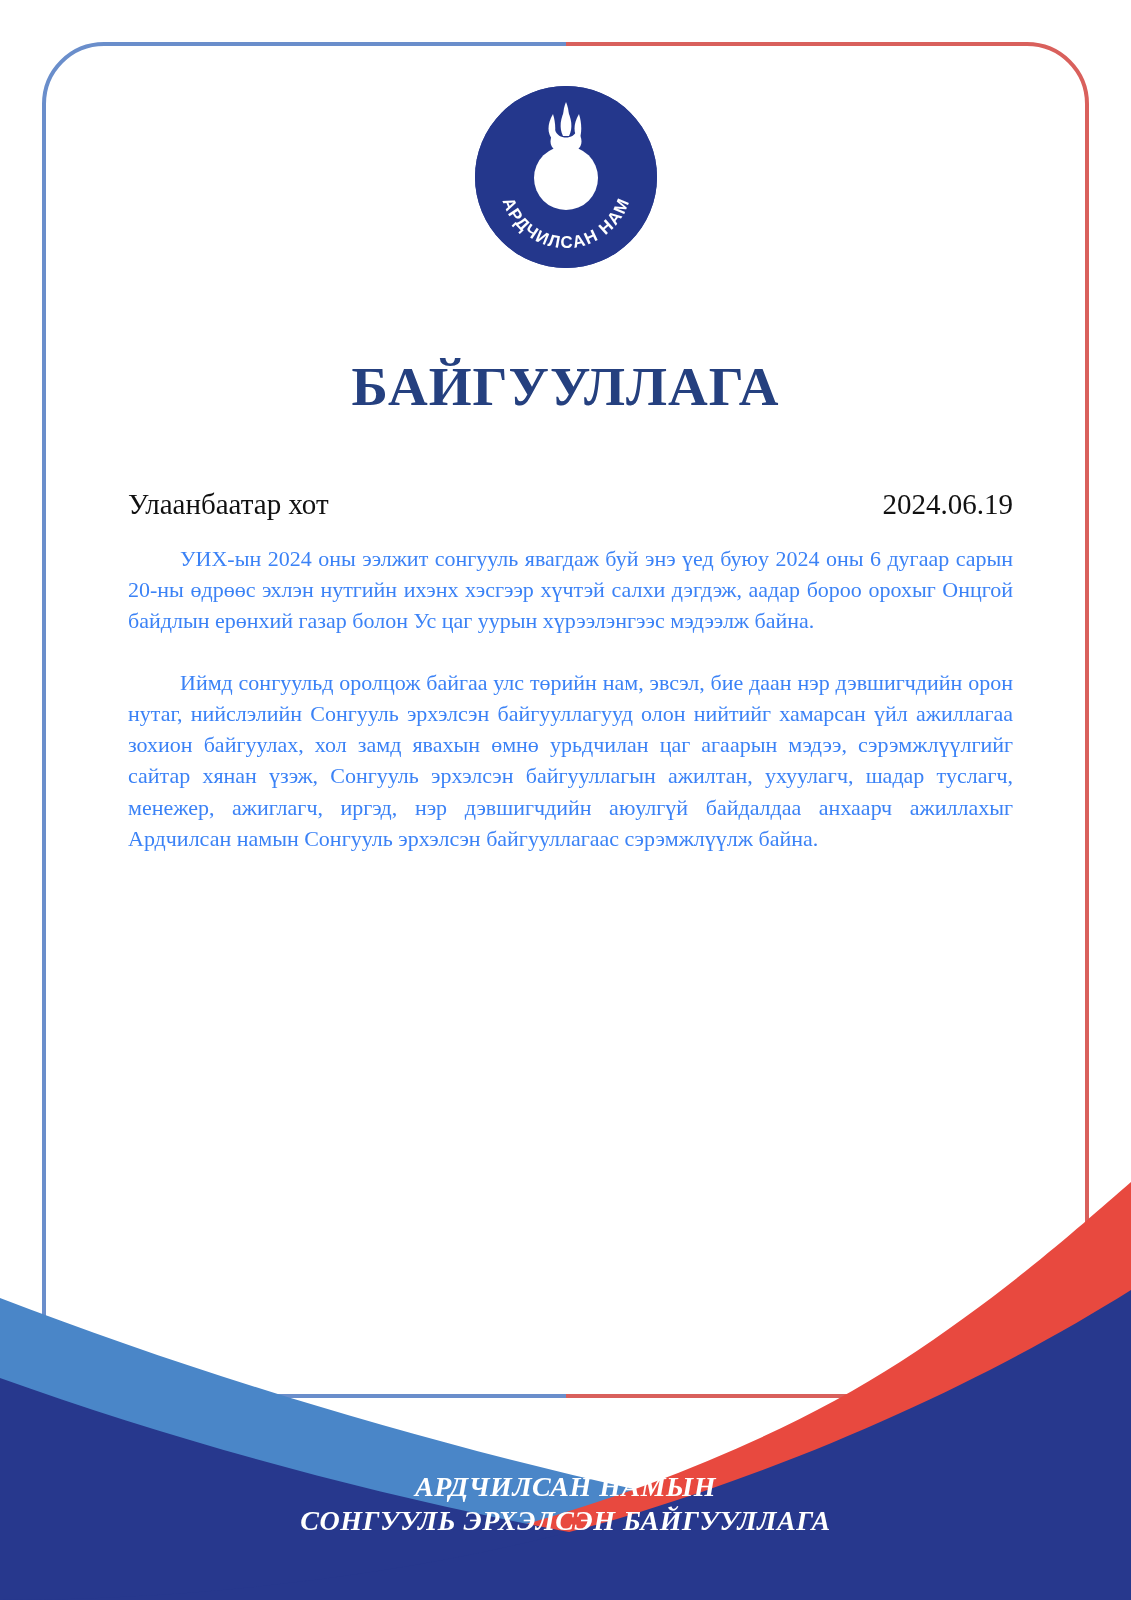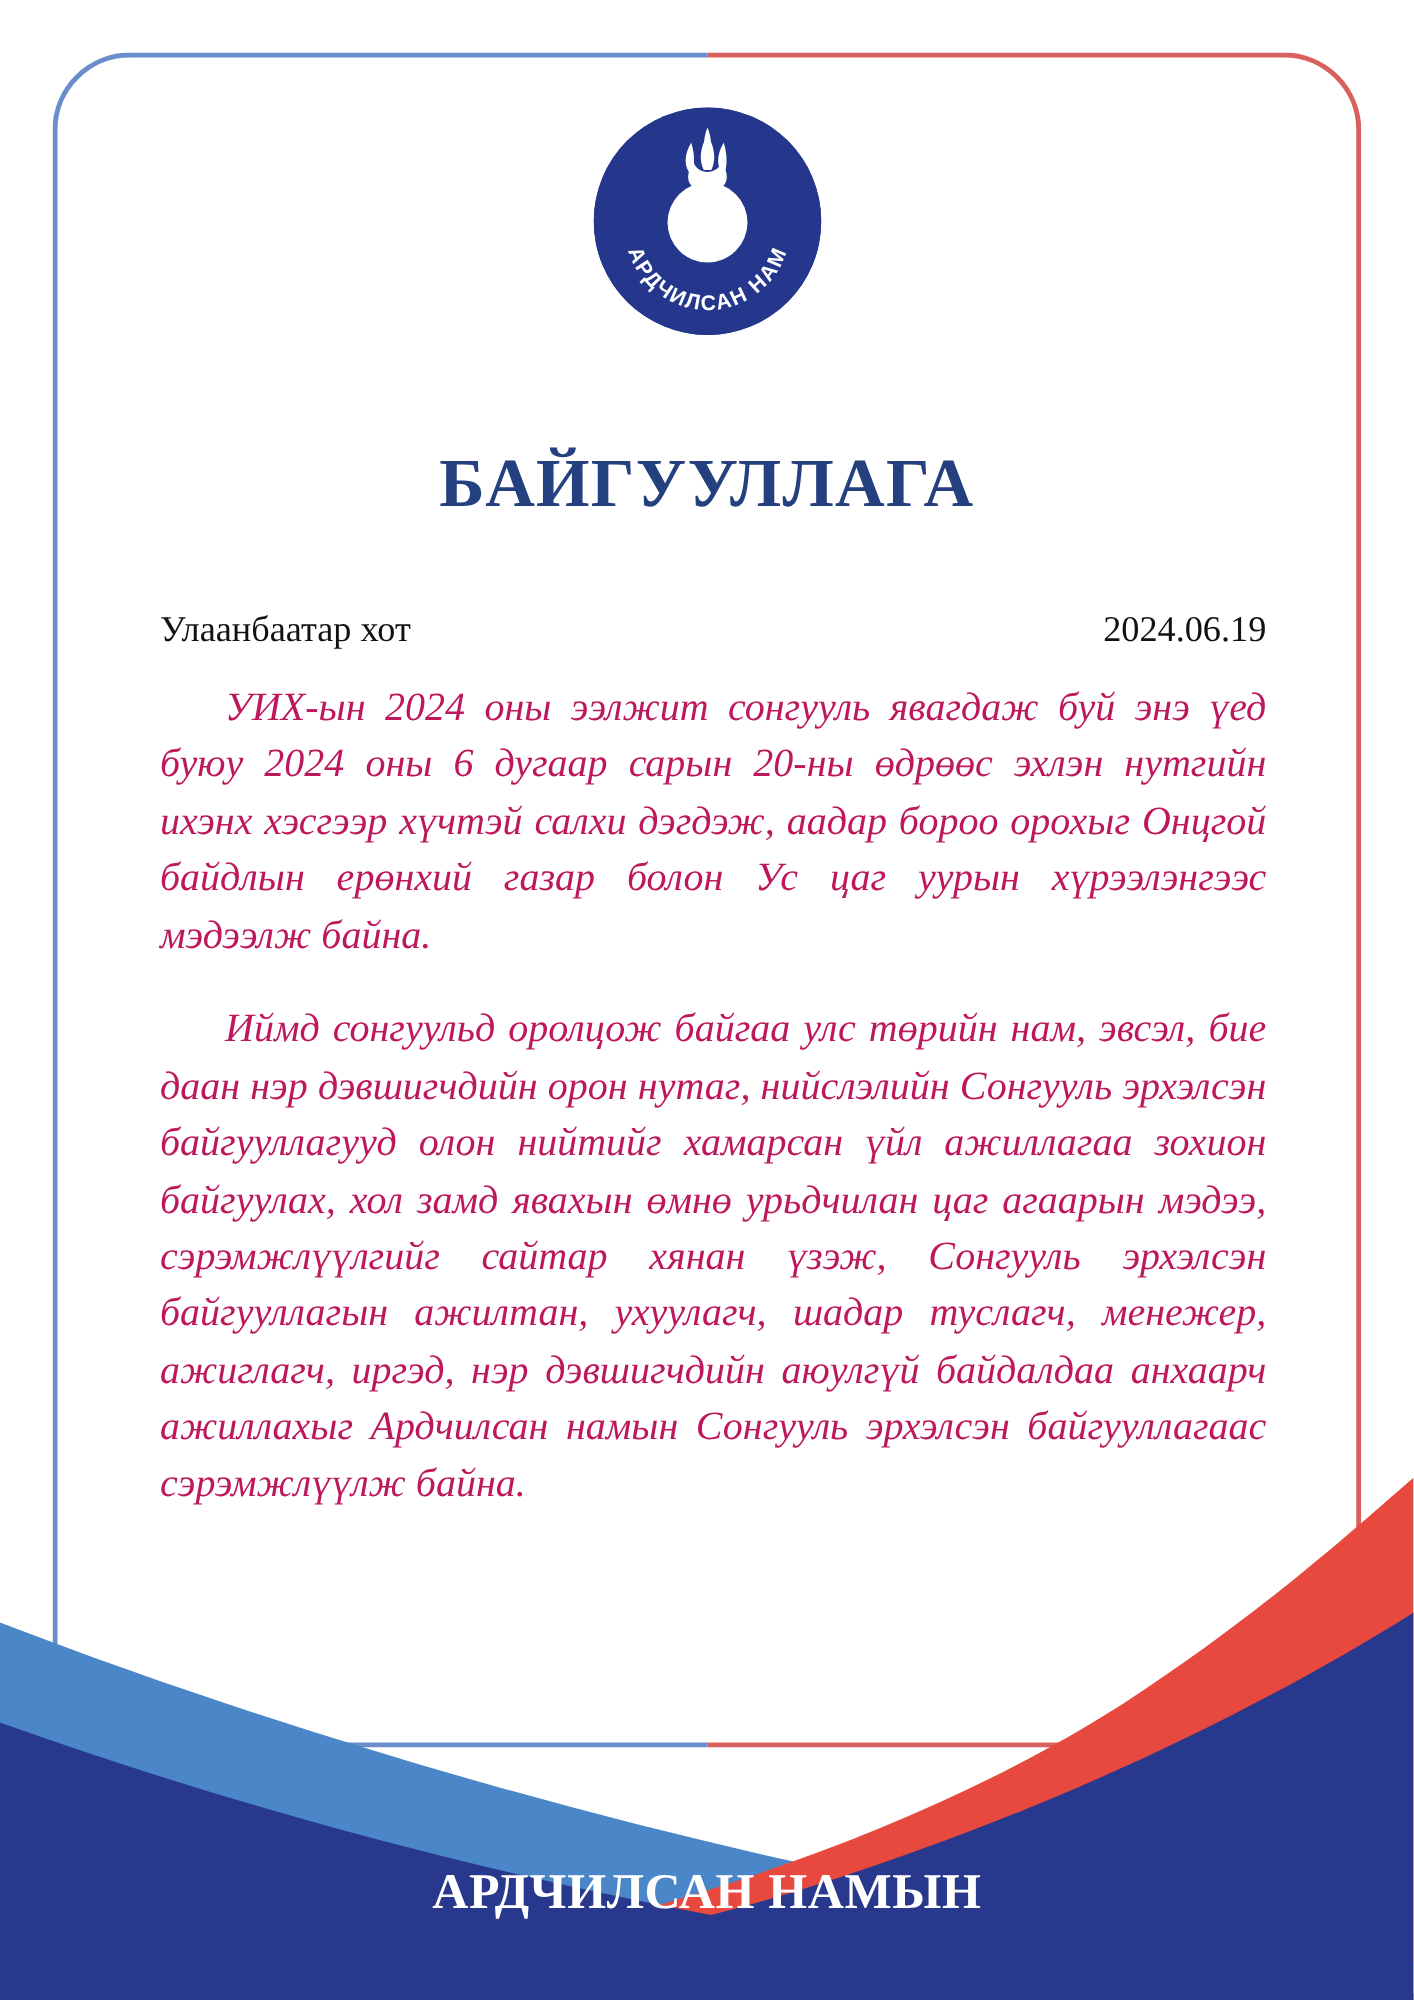--- a/index.html
+++ b/index.html
@@ -107,41 +107,41 @@
     color: #111111;
   }
   .body-text {
     margin: 22px 118px 0 128px;
   }
   .body-text p {
     margin: 0 0 30px 0;
     text-align: justify;
     text-justify: inter-word;
     text-indent: 52px;
-    font-size: 32px;
+    font-size: 22px;
     line-height: 1.42;
-    color: #be185d;
-    font-style: italic;
+    color: #3b82f6;
   }
   .body-text p:last-child { margin-bottom: 0; }
 
   
   .footer {
     position: absolute;
     left: 0;
     bottom: 62px;
     width: 100%;
     text-align: center;
     z-index: 6;
     color: #ffffff;
     font-family: "Liberation Serif", serif;
-    font-size: 40px;
+    font-size: 28px;
     font-weight: bold;
     letter-spacing: 0.5px;
     line-height: 1.22;
+    font-style: italic;
   }
   .footer div { white-space: nowrap; }
 </style>
 </head>
 <body>
 
 <div class="page">
 
   <div class="border-frame">
     <div class="border-half left">
@@ -200,15 +200,16 @@
     </div>
 
     <div class="body-text">
       <p>УИХ-ын 2024 оны ээлжит сонгууль явагдаж буй энэ үед буюу 2024 оны 6 дугаар сарын 20-ны өдрөөс эхлэн нутгийн ихэнх хэсгээр хүчтэй салхи дэгдэж, аадар бороо орохыг Онцгой байдлын ерөнхий газар болон Ус цаг уурын хүрээлэнгээс мэдээлж байна.</p>
       <p>Иймд сонгуульд оролцож байгаа улс төрийн нам, эвсэл, бие даан нэр дэвшигчдийн орон нутаг, нийслэлийн Сонгууль эрхэлсэн байгууллагууд олон нийтийг хамарсан үйл ажиллагаа зохион байгуулах, хол замд явахын өмнө урьдчилан цаг агаарын мэдээ, сэрэмжлүүлгийг сайтар хянан үзэж, Сонгууль эрхэлсэн байгууллагын ажилтан, ухуулагч, шадар туслагч, менежер, ажиглагч, иргэд, нэр дэвшигчдийн аюулгүй байдалдаа анхаарч ажиллахыг Ардчилсан намын Сонгууль эрхэлсэн байгууллагаас сэрэмжлүүлж байна.</p>
     </div>
   </div>
 
   <div class="footer">
     <div>АРДЧИЛСАН НАМЫН</div>
+    <div>СОНГУУЛЬ ЭРХЭЛСЭН БАЙГУУЛЛАГА</div>
   </div>
 
 </div>
 
 </body></html>

